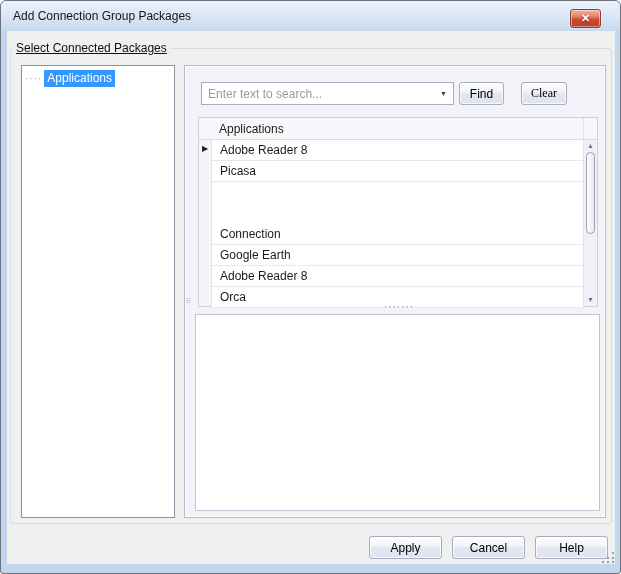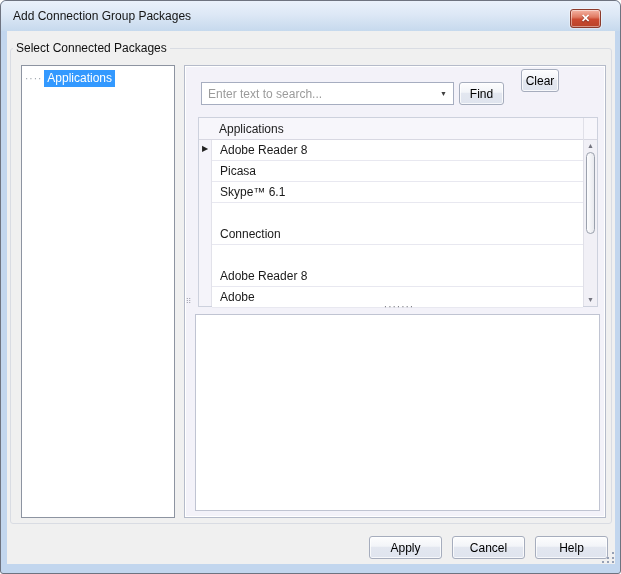--- a/index.html
+++ b/index.html
@@ -15,42 +15,42 @@
   .closebtn{position:absolute;left:569px;top:8px;width:31px;height:19px;
        border:1px solid #8c3a2c;border-radius:3px;
        background:linear-gradient(180deg,#f5b4a4 0%,#e07a62 42%,#cc4a31 55%,#b84329 100%);
        box-shadow:inset 0 0 0 1px rgba(255,255,255,.45), 0 0 0 1px rgba(255,255,255,.35);
        color:#fff;font-size:11px;font-weight:bold;text-align:center;line-height:17px;
        text-shadow:0 1px 1px rgba(60,10,5,.55);cursor:default;}
   .client{position:absolute;left:6px;top:30px;width:608px;height:533px;background:#f0f0f0;}
   .groupbox{position:absolute;left:9px;top:47px;width:602px;height:476px;
        border:1px solid #d9dce3;border-radius:3px;}
   .gb-label{position:absolute;left:12px;top:40px;height:15px;line-height:15px;
-       background:#f0f0f0;padding:0 3px;font-size:12px;color:#101010;white-space:nowrap;}
+       background:#f0f0f0;padding:0 3px;font-size:12px;color:#101010;white-space:nowrap;text-decoration:underline;}
   .tree{position:absolute;left:20px;top:64px;width:154px;height:453px;background:#fff;
        border:1px solid #8d94a1;}
   .tree-item{position:absolute;left:3px;top:4px;height:17px;display:flex;align-items:center;}
   .tree-lines{color:#9aa0a8;font-size:10px;letter-spacing:1px;margin-right:2px;}
   .tree-sel{background:#3399ff;color:#fff;font-size:12px;padding:1px 3px 2px 3px;}
   .panel{position:absolute;left:183px;top:64px;width:422px;height:453px;
        border:1px solid #b5bbca;background:#f3f2f9;
        box-shadow:inset 0 0 0 1px #ffffff;}
   .combobox{position:absolute;left:200px;top:81px;width:253px;height:23px;
        border:1px solid #a6adc0;background:#fff;}
   .combobox input{position:absolute;left:0;top:0;width:100%;height:100%;border:0;outline:0;
        padding:0 22px 0 6px;font-size:12px;color:#222;background:transparent;}
   .combobox input::placeholder{color:#9b9b9b;opacity:1;}
   .combo-arrow{position:absolute;right:6px;top:50%;transform:translateY(-52%);
        font-size:7px;color:#404040;line-height:1;}
   .btn{position:absolute;height:23px;border:1px solid #a6adbd;border-radius:3px;
        background:linear-gradient(180deg,#fdfdfe 0%,#f2f4f8 45%,#e3e7f0 46%,#dfe4ee 100%);
        box-shadow:inset 0 0 0 1px rgba(255,255,255,.75);
        font-size:12px;color:#000;display:flex;align-items:center;justify-content:center;cursor:default;}
   .btn-find{left:458px;top:81px;width:45px;}
-  .btn-clear{left:520px;top:68px;width:38px;}
+  .btn-clear{left:520px;top:81px;width:46px;font-family:Liberation Serif, serif;}
   .grid{position:absolute;left:197px;top:116px;width:400px;height:190px;
        border:1px solid #cdd1dd;background:#fff;}
   .grid-header{position:absolute;left:0;top:0;width:100%;height:22px;background:#f7f6fb;
        border-bottom:1px solid #d8d8e2;}
   .grid-header-label{position:absolute;left:20px;top:0;line-height:22px;font-size:12px;color:#1c1c1c;}
   .header-spacer{position:absolute;right:0;top:0;width:14px;height:22px;border-left:1px solid #e0e0e8;}
   .ind-col{position:absolute;left:0;top:22px;bottom:0;width:13px;background:#f5f4fa;
        border-right:1px solid #e2e2ea;}
   .row-arrow{position:absolute;left:3px;top:27px;font-size:8px;color:#222;line-height:1;}
   .grid-row{position:absolute;left:13px;width:371px;height:21px;border-bottom:1px solid #e8e8f0;
@@ -110,24 +110,24 @@
     <div class="grid">
       <div class="grid-header">
         <span class="grid-header-label">Applications</span>
         <div class="header-spacer"></div>
       </div>
       <div class="ind-col"></div>
       <span class="row-arrow">▶</span>
 
       <div class="grid-row" style="top:22px">Adobe Reader 8</div>
       <div class="grid-row" style="top:43px">Picasa</div>
-      <div class="grid-row" style="top:64px">Skype™ 6.1</div>
       <div class="grid-row" style="top:106px">Connection</div>
+      <div class="grid-row" style="top:127px">Google Earth</div>
       <div class="grid-row" style="top:148px">Adobe Reader 8</div>
-      <div class="grid-row" style="top:169px">Adobe</div>
+      <div class="grid-row" style="top:169px">Orca</div>
 
       <div class="scrollbar">
         <div class="scroll-arrow scroll-up">▲</div>
         <div class="scroll-thumb"></div>
         <div class="scroll-arrow scroll-down">▼</div>
       </div>
     </div>
 
     <div class="splitter">·······</div>
     <div class="splitter-grip">⁞⁞</div>

